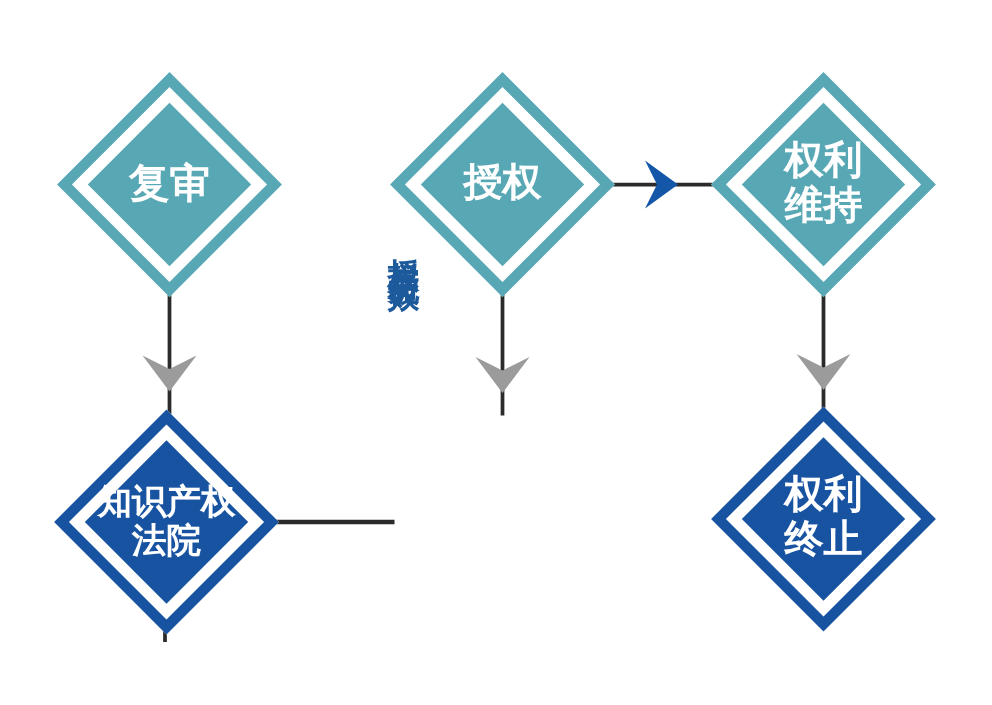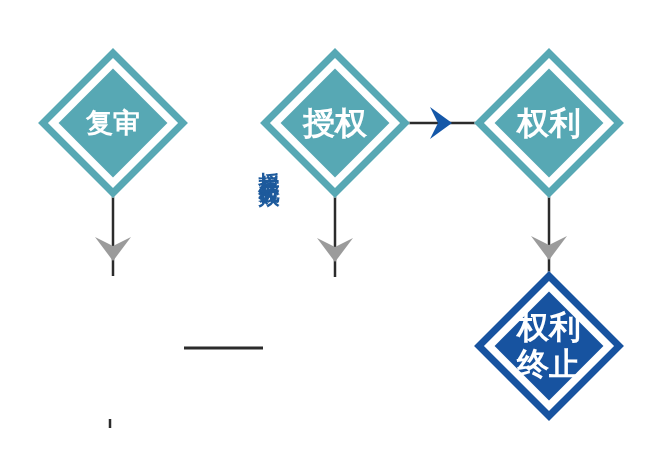--- a/index.html
+++ b/index.html
@@ -28,21 +28,21 @@
   .diamond.teal .outer { border: 7px solid var(--teal, #57a8b4); }
   .diamond.teal .inner { background: var(--teal, #57a8b4); }
   .diamond.blue .outer { border: 7px solid var(--blue, #1753a0); }
   .diamond.blue .inner { background: var(--blue, #1753a0); }
 
   .diamond .label {
     position: absolute; inset: 0; z-index: 3;
     display: flex; flex-direction: column;
     align-items: center; justify-content: center;
     color: #ffffff; font-weight: bold;
-    font-size: 32px; line-height: 1.15;
+    font-size: 26px; line-height: 1.15;
     text-align: center; white-space: nowrap;
   }
   .diamond .label span { display: block; }
   #node-review .label { font-size: 27px; }
   #node-ip-court .label { font-size: 23px; }
 
   .vertical-note {
     position: absolute; left: 253px; top: 155px;
     height: 152px; width: 30px; z-index: 2;
     writing-mode: vertical-rl; text-orientation: upright;
@@ -96,25 +96,34 @@
     <div class="label">
       <span>授权</span>
     </div>
   </div>
 
   <div class="diamond teal" id="node-maintain" style="left:469px; top:43px;">
     <div class="outer"></div>
     <div class="inner"></div>
     <div class="label">
       <span>权利</span>
+      <span>维持</span>
     </div>
   </div>
 
   <div class="vertical-note">授权后被无效</div>
 
+  <div class="diamond blue" id="node-ip-court" style="left:31px; top:268px;">
+    <div class="outer"></div>
+    <div class="inner"></div>
+    <div class="label">
+      <span>知识产权</span>
+      <span>法院</span>
+    </div>
+  </div>
 
 
   <div class="diamond blue" id="node-termination" style="left:469px; top:266px;">
     <div class="outer"></div>
     <div class="inner"></div>
     <div class="label">
       <span>权利</span>
       <span>终止</span>
     </div>
   </div>

